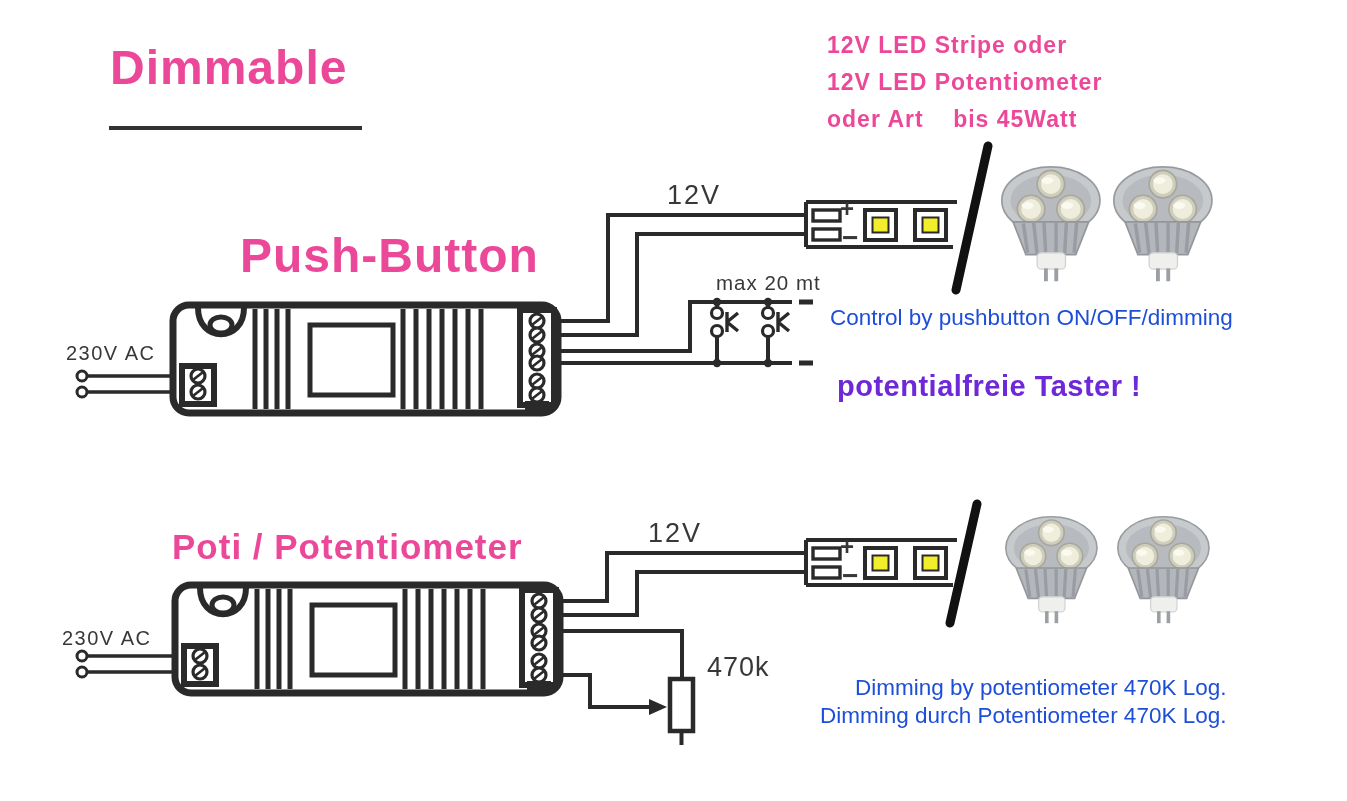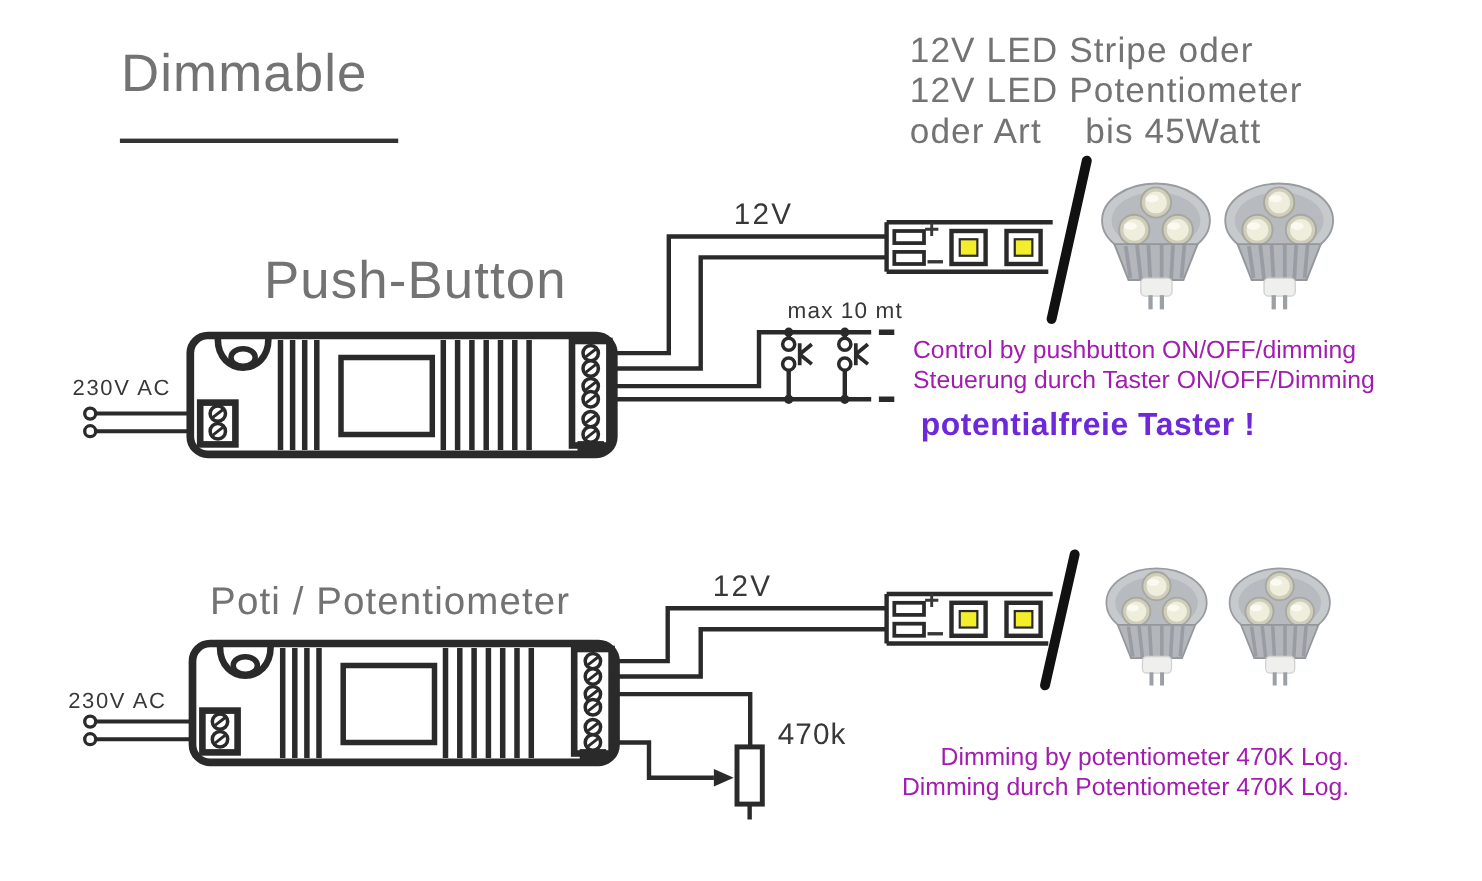--- a/index.html
+++ b/index.html
@@ -1,40 +1,40 @@
 <!DOCTYPE html>
 <html><head>
 <meta charset="utf-8">
 <style>
   html,body{margin:0;padding:0;background:#fff;}
   #canvas{
     position:relative;width:1347px;height:801px;background:#fff;overflow:hidden;
     font-family:"Liberation Sans",sans-serif;color:#2a2a2a;
   }
   .abs{position:absolute;white-space:nowrap;}
-  .cyan{color:#737373;font-weight:normal;}
+  .cyan{color:#ec4899;font-weight:bold;}
   .ink{color:#383838;}
   .title{left:110px;top:40px;font-size:48px;letter-spacing:1px;}
   .title-underline{left:109px;top:126px;width:253px;height:4px;background:#333;}
-  .lamp-note{left:827px;top:27px;font-size:32px;line-height:37px;letter-spacing:1px;}
+  .lamp-note{left:827px;top:27px;font-size:23px;line-height:37px;letter-spacing:1px;}
   .lamp-note div{white-space:pre;}
   .heading1{left:240px;top:228px;font-size:48px;letter-spacing:1px;}
-  .heading2{left:172px;top:527px;font-size:35px;letter-spacing:1px;margin-left:19px;}
+  .heading2{left:172px;top:527px;font-size:35px;letter-spacing:1px;}
   .lbl{font-size:27px;color:#383838;}
   .v12-1{left:667px;top:180px;letter-spacing:2px;}
   .v12-2{left:648px;top:518px;letter-spacing:2px;}
   .mains1{left:66px;top:342px;font-size:20px;letter-spacing:1.5px;}
   .mains2{left:62px;top:627px;font-size:20px;letter-spacing:1.5px;}
   .maxlen{left:716px;top:271px;font-size:20.5px;letter-spacing:1px;}
   .pot-lbl{left:707px;top:652px;font-size:27px;letter-spacing:1px;}
   .plus1{left:840px;top:195px;font-size:24px;font-weight:bold;}
   .minus1{left:842px;top:222px;font-size:28px;font-weight:bold;}
   .plus2{left:840px;top:533px;font-size:24px;font-weight:bold;}
   .minus2{left:842px;top:560px;font-size:28px;font-weight:bold;}
-  .note{font-size:22.5px;line-height:27.5px;color:#a21caf;}
+  .note{font-size:22.5px;line-height:27.5px;color:#1d4ed8;}
   .note1{left:830px;top:304px;}
   .note2{left:820px;top:674px;text-align:right;}
   .warning{left:837px;top:370px;font-size:29px;font-weight:bold;color:#6d28d9;letter-spacing:0.5px;}
   svg{position:absolute;left:0;top:0;}
 </style>
 </head>
 <body>
 
 <div id="canvas">
 
@@ -172,25 +172,24 @@
   <div class="abs lamp-note cyan">
     <div>12V LED Stripe oder</div>
     <div>12V LED Potentiometer</div>
     <div>oder Art    bis 45Watt</div>
   </div>
 
   <div class="abs heading1 cyan">Push-Button</div>
   <div class="abs lbl v12-1">12V</div>
   <div class="abs ink plus1">+</div>
   <div class="abs ink minus1">−</div>
-  <div class="abs lbl maxlen">max 10 mt</div>
+  <div class="abs lbl maxlen">max 20 mt</div>
   <div class="abs lbl mains1">230V AC</div>
   <div class="abs note note1">
     <div>Control by pushbutton ON/OFF/dimming</div>
-    <div>Steuerung durch Taster ON/OFF/Dimming</div>
   </div>
   <div class="abs warning">potentialfreie Taster !</div>
 
   <div class="abs heading2 cyan">Poti / Potentiometer</div>
   <div class="abs lbl v12-2">12V</div>
   <div class="abs ink plus2">+</div>
   <div class="abs ink minus2">−</div>
   <div class="abs lbl mains2">230V AC</div>
   <div class="abs lbl pot-lbl">470k</div>
   <div class="abs note note2">

